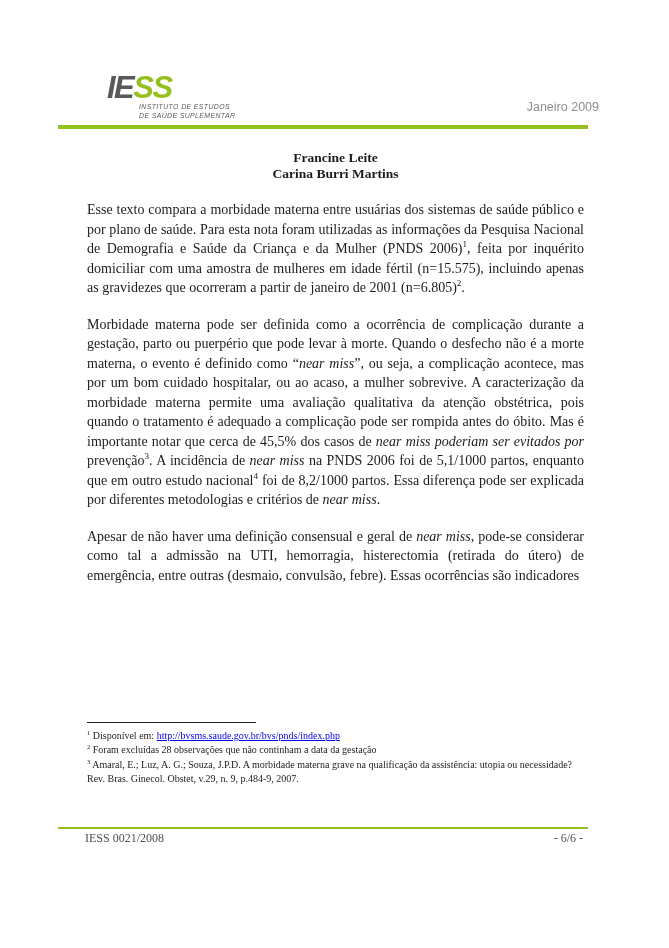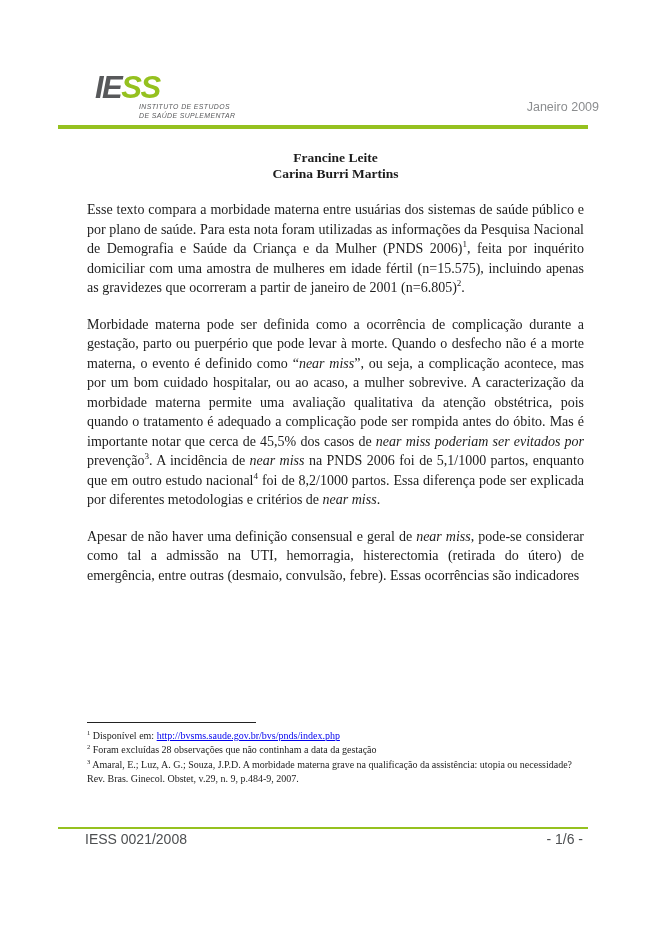--- a/index.html
+++ b/index.html
@@ -18,21 +18,21 @@
     overflow:hidden;
     font-family:"Liberation Serif","DejaVu Serif",serif;
     color:var(--ink);
   }
 
   
   .logo{position:absolute;left:95px;top:74px;}
   .wordmark{
     font-family:"Liberation Sans","DejaVu Sans",sans-serif;
     font-weight:bold;font-style:italic;
-    font-size:31px;line-height:28px;letter-spacing:-1.5px;
+    font-size:31px;line-height:28px;letter-spacing:-1.5px;margin-left:12px;
   }
   .wm-ie{color:var(--logo-gray);}
   .wm-ss{color:var(--brand-green);}
   .logo-sub{
     margin-left:44px;margin-top:1px;
     font-family:"Liberation Sans","DejaVu Sans",sans-serif;
     font-style:italic;
     font-size:6.9px;line-height:8.5px;letter-spacing:.4px;
     color:var(--logo-gray);
     white-space:nowrap;
@@ -87,22 +87,22 @@
 
   
   .footer-rule{
     position:absolute;left:58px;top:827px;
     width:530px;height:2px;
     background:var(--brand-green);
   }
   .footer-row{
     position:absolute;left:85px;top:831px;width:498px;
     display:flex;justify-content:space-between;
-    font-size:14px;color:var(--footer-gray);
-    font-family:Liberation Sans, sans-serif;
+    font-size:12px;color:var(--footer-gray);
+    font-family:Liberation Serif, serif;
     text-align:right;
   }
 </style>
 </head>
 <body>
 
 <div class="page">
 
   <header>
     <div class="logo">
@@ -136,17 +136,17 @@
     <div class="fn-sep"></div>
     <div class="fn"><sup>1</sup><span> Disponível em: </span><a class="fn-link" href="#">http://bvsms.saude.gov.br/bvs/pnds/index.php</a></div>
     <div class="fn"><sup>2</sup><span> Foram excluídas 28 observações que não continham a data da gestação</span></div>
     <div class="fn"><sup>3</sup><span> Amaral, E.; Luz, A. G.; Souza, J.P.D. A morbidade materna grave na qualificação da assistência: utopia ou necessidade? Rev. Bras. Ginecol. Obstet, v.29, n. 9, p.484-9, 2007.</span></div>
   </section>
 
   <footer>
     <div class="footer-rule"></div>
     <div class="footer-row">
       <span>IESS 0021/2008</span>
-      <span>- 1/6 -</span>
+      <span>- 6/6 -</span>
     </div>
   </footer>
 
 </div>
 
 </body></html>

